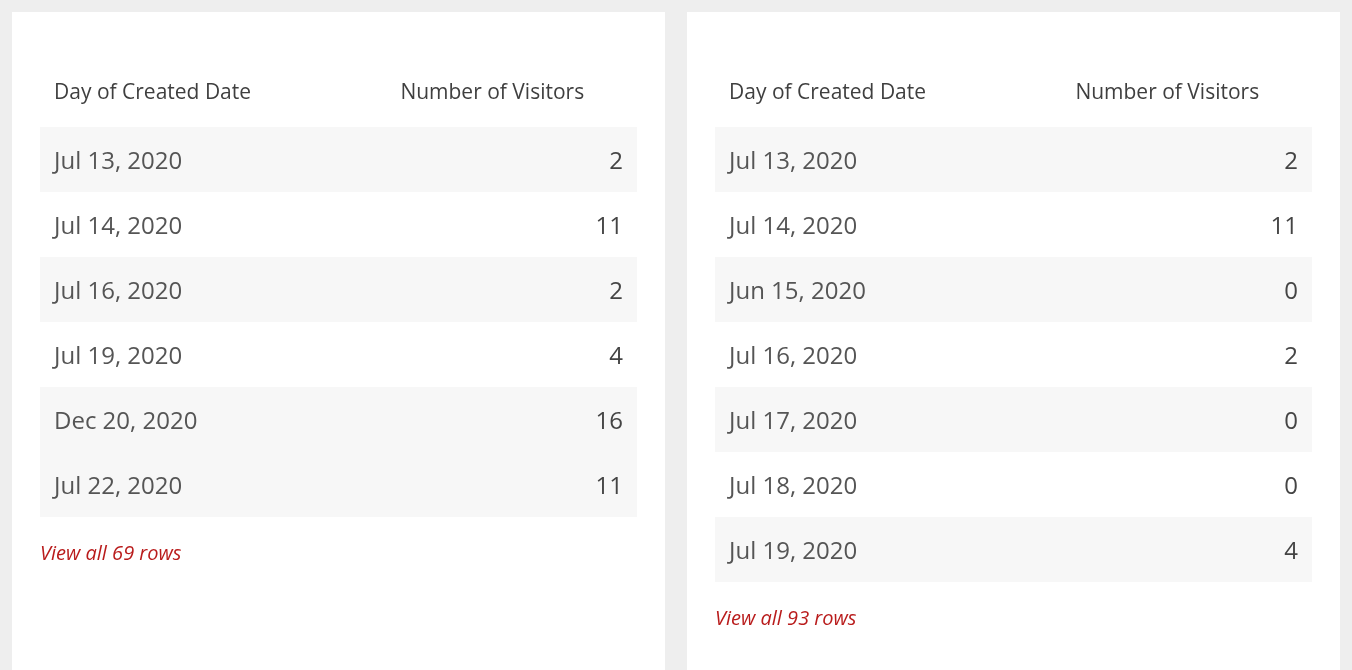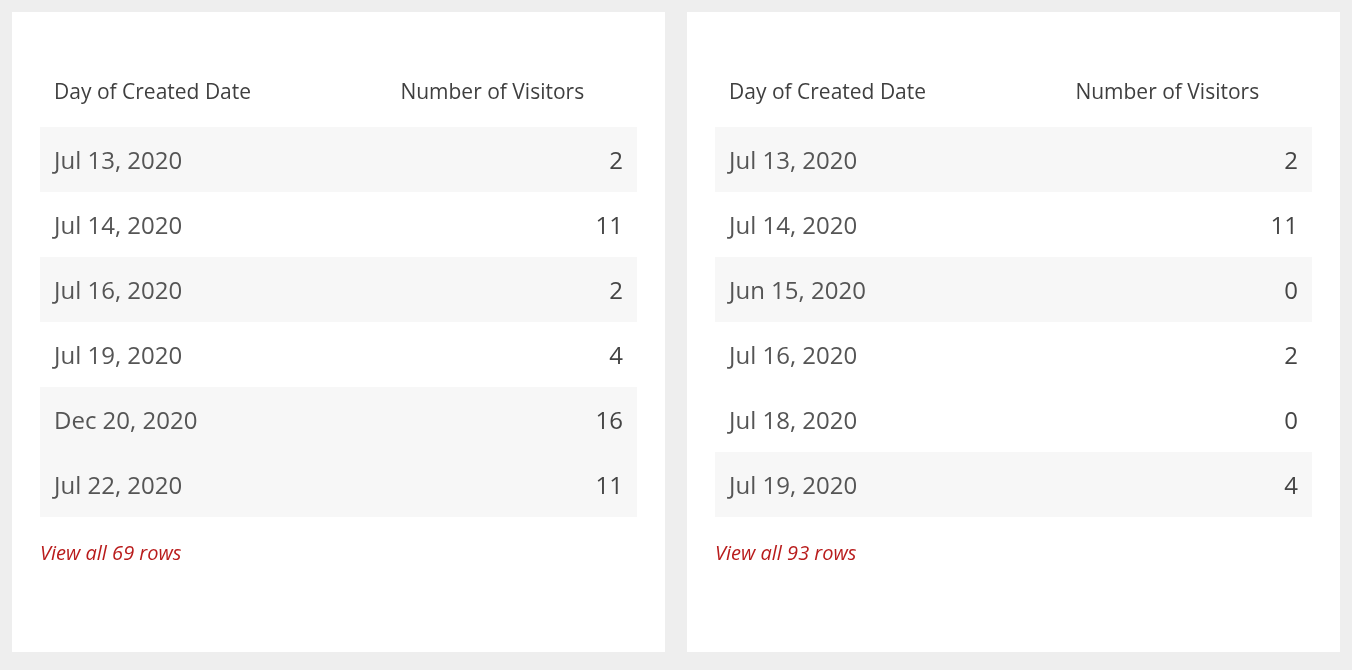--- a/index.html
+++ b/index.html
@@ -105,20 +105,24 @@
         <td class="right">11</td>
       </tr>
       <tr class="row alt">
         <td>Jun 15, 2020</td>
         <td class="right">0</td>
       </tr>
       <tr class="row">
         <td>Jul 16, 2020</td>
         <td class="right">2</td>
       </tr>
+      <tr class="row alt">
+        <td>Jul 17, 2020</td>
+        <td class="right">0</td>
+      </tr>
       <tr class="row">
         <td>Jul 18, 2020</td>
         <td class="right">0</td>
       </tr>
       <tr class="row alt">
         <td>Jul 19, 2020</td>
         <td class="right">4</td>
       </tr>
     </tbody>
       </table>

